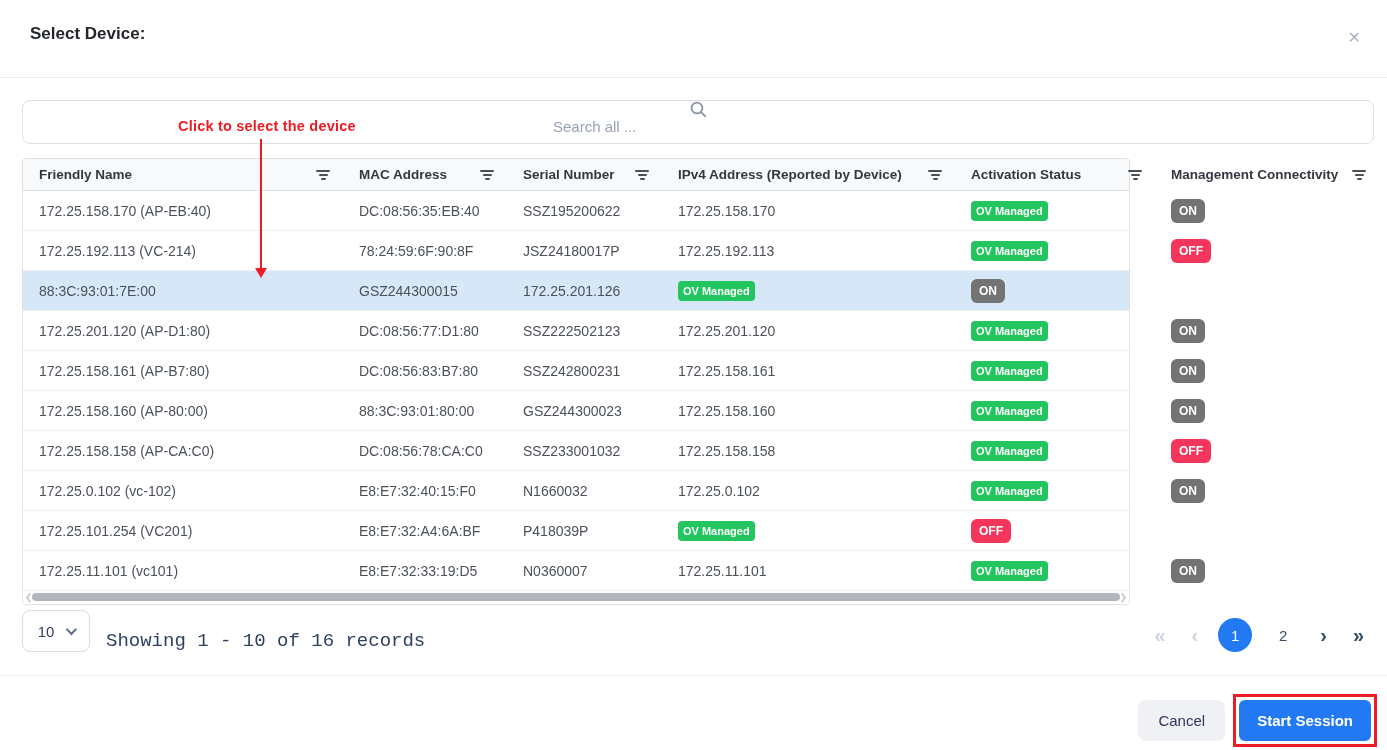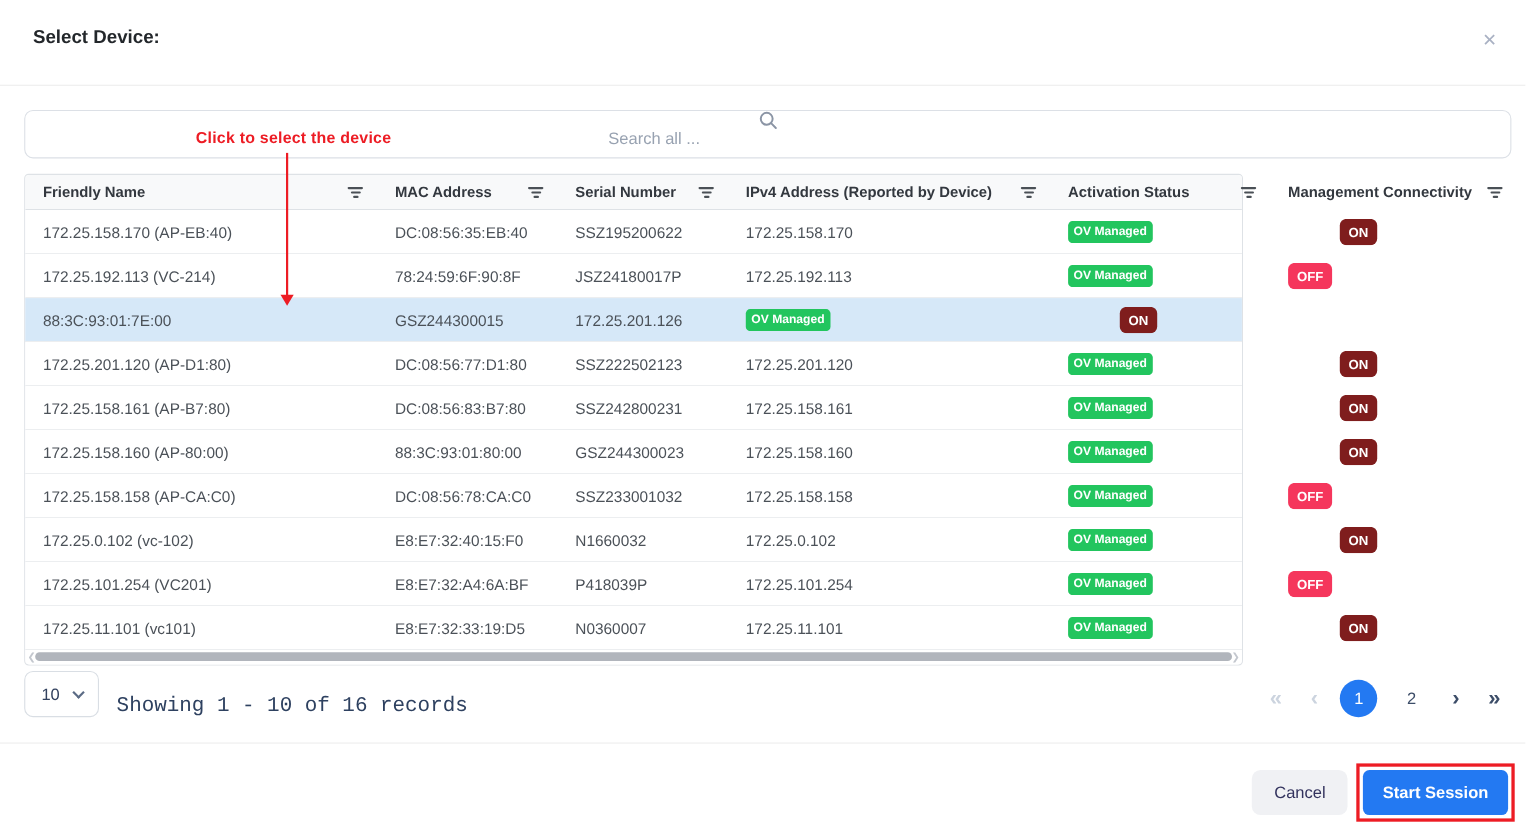--- a/index.html
+++ b/index.html
@@ -33,21 +33,21 @@
   .ficon i { display:block; height:2px; background:#4a5056; border-radius:1px; }
   .ficon i:nth-child(1){ width:14px; }
   .ficon i:nth-child(2){ width:9px; }
   .ficon i:nth-child(3){ width:5px; }
 
   .trow { height:40px; border-bottom:1px solid #eceef0; background:#fff; cursor:pointer; }
   .trow.selected { background:#d6e8f8; }
   .cell { padding:0 16px; font-size:14px; color:#4b5158; white-space:nowrap; overflow:hidden; }
   .badge-managed { display:inline-block; background:#22c55e; color:#fff; font-size:11px; font-weight:bold; padding:4px 5px; border-radius:4px; }
   .badge-conn { display:inline-block; color:#fff; font-size:12px; font-weight:bold; padding:5px 8px; border-radius:6px; }
-  .badge-on { background:#7f1d1d;margin-left:47px; }
+  .badge-on { background:#737373; }
   .badge-off { background:#f5365c; }
 
   
   .hscroll { position:relative; height:13px; background:#fff; border-radius:0 0 4px 4px; }
   .hscroll .thumb { position:absolute; left:9px; right:9px; top:2px; height:8px; background:#b1b5bc; border-radius:4px; }
   .hscroll .cap { position:absolute; top:0; font-size:9px; color:#c3c7ce; line-height:12px; }
   .hscroll .cap.left { left:2px; } .hscroll .cap.right { right:2px; }
 
   
   .pager-bar { position:absolute; left:22px; top:608px; width:1352px; height:44px; display:flex; align-items:flex-end; }
@@ -200,21 +200,20 @@
           <div class="cell">E8:E7:32:40:15:F0</div>
           <div class="cell">N1660032</div>
           <div class="cell">172.25.0.102</div>
           <div class="cell"><span class="badge-managed">OV Managed</span></div>
           <div class="cell"><span class="badge-conn badge-on">ON</span></div>
         </div>
         <div class="trow">
           <div class="cell">172.25.101.254 (VC201)</div>
           <div class="cell">E8:E7:32:A4:6A:BF</div>
           <div class="cell">P418039P</div>
-          <div class="cell">172.25.101.254</div>
           <div class="cell"><span class="badge-managed">OV Managed</span></div>
           <div class="cell"><span class="badge-conn badge-off">OFF</span></div>
         </div>
         <div class="trow">
           <div class="cell">172.25.11.101 (vc101)</div>
           <div class="cell">E8:E7:32:33:19:D5</div>
           <div class="cell">N0360007</div>
           <div class="cell">172.25.11.101</div>
           <div class="cell"><span class="badge-managed">OV Managed</span></div>
           <div class="cell"><span class="badge-conn badge-on">ON</span></div>

